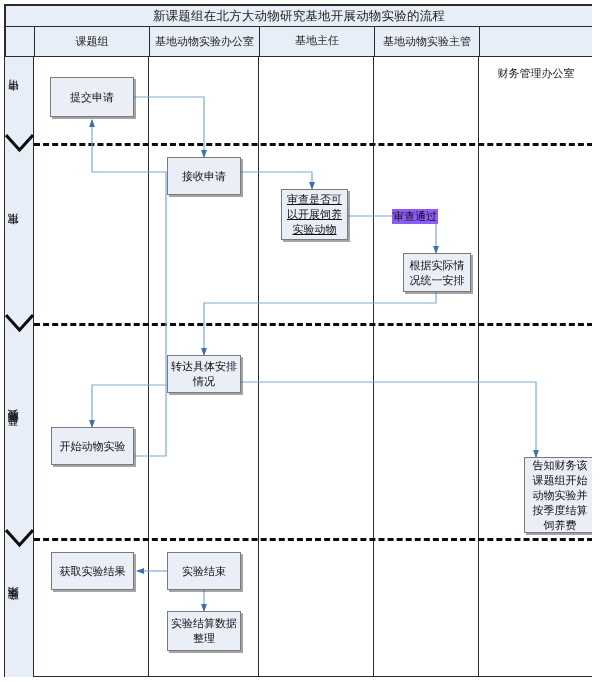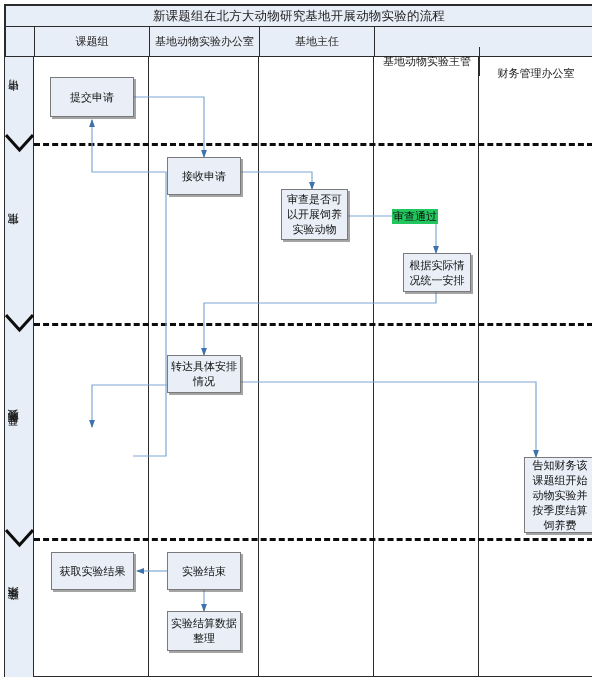--- a/index.html
+++ b/index.html
@@ -124,40 +124,40 @@
     position:absolute;left:0;top:0;
     width:600px;height:682px;
     pointer-events:none;
   }
 
   
   .edge-label{
     position:absolute;
     font-size:11px;
     color:#111111;
-    background:#22c55e;
+    background:#8b5cf6;
     padding:0 1px;
     white-space:nowrap;
   }
 </style>
 </head>
 <body>
 
 <div id="page">
 
   <div class="frame"></div>
 
   <div class="title-bar">新课题组在北方大动物研究基地开展动物实验的流程</div>
 
   <div class="header-row">
     <div class="hdr-spacer"></div>
     <div class="hdr-cell" style="left:29px;width:115px;">课题组</div>
     <div class="hdr-cell" style="left:144px;width:110px;">基地动物实验办公室</div>
-    <div class="hdr-cell" style="left:254px;width:115px;">基地主任</div>
-    <div class="hdr-cell" style="left:369px;width:105px;margin-top:20px;">基地动物实验主管</div>
+    <div class="hdr-cell" style="left:254px;width:115px;font-family:Liberation Mono, monospace;">基地主任</div>
+    <div class="hdr-cell" style="left:369px;width:105px;">基地动物实验主管</div>
     <div class="hdr-cell last" style="left:474px;width:112px;">财务管理办公室</div>
   </div>
 
   <div class="side-band"></div>
 
   <div class="side-label" style="top:57px;height:86px;">
     <span>申请</span>
   </div>
   <div class="side-label" style="top:143px;height:180px;">
     <span>审批</span>
@@ -215,26 +215,27 @@
       <path d="M204,589 L204,611" marker-end="url(#ah)"></path>
     </g>
   </svg>
 
   <div class="edge-label" style="left:392px;top:209px;">审查通过</div>
 
   <div class="box" style="left:50px;top:77px;width:84px;height:40px;">提交申请</div>
 
   <div class="box" style="left:167px;top:157px;width:74px;height:32px;">接收申请</div>
 
-  <div class="box" style="left:281px;top:189px;width:67px;height:51px;">审查是否可以开展饲养实验动物</div>
+  <div class="box" style="left:281px;top:189px;width:67px;height:51px;text-decoration:underline;">审查是否可以开展饲养实验动物</div>
 
   <div class="box" style="left:403px;top:253px;width:68px;height:39px;">根据实际情况统一安排</div>
 
   <div class="box" style="left:167px;top:355px;width:74px;height:38px;">转达具体安排情况</div>
 
+  <div class="box" style="left:51px;top:427px;width:83px;height:38px;">开始动物实验</div>
 
   <div class="box" style="left:524px;top:457px;width:72px;height:76px;">告知财务该课题组开始动物实验并按季度结算饲养费</div>
 
   <div class="box" style="left:51px;top:552px;width:83px;height:38px;">获取实验结果</div>
 
   <div class="box" style="left:167px;top:552px;width:74px;height:37px;">实验结束</div>
 
   <div class="box" style="left:167px;top:611px;width:74px;height:40px;">实验结算数据整理</div>
 
 </div>

